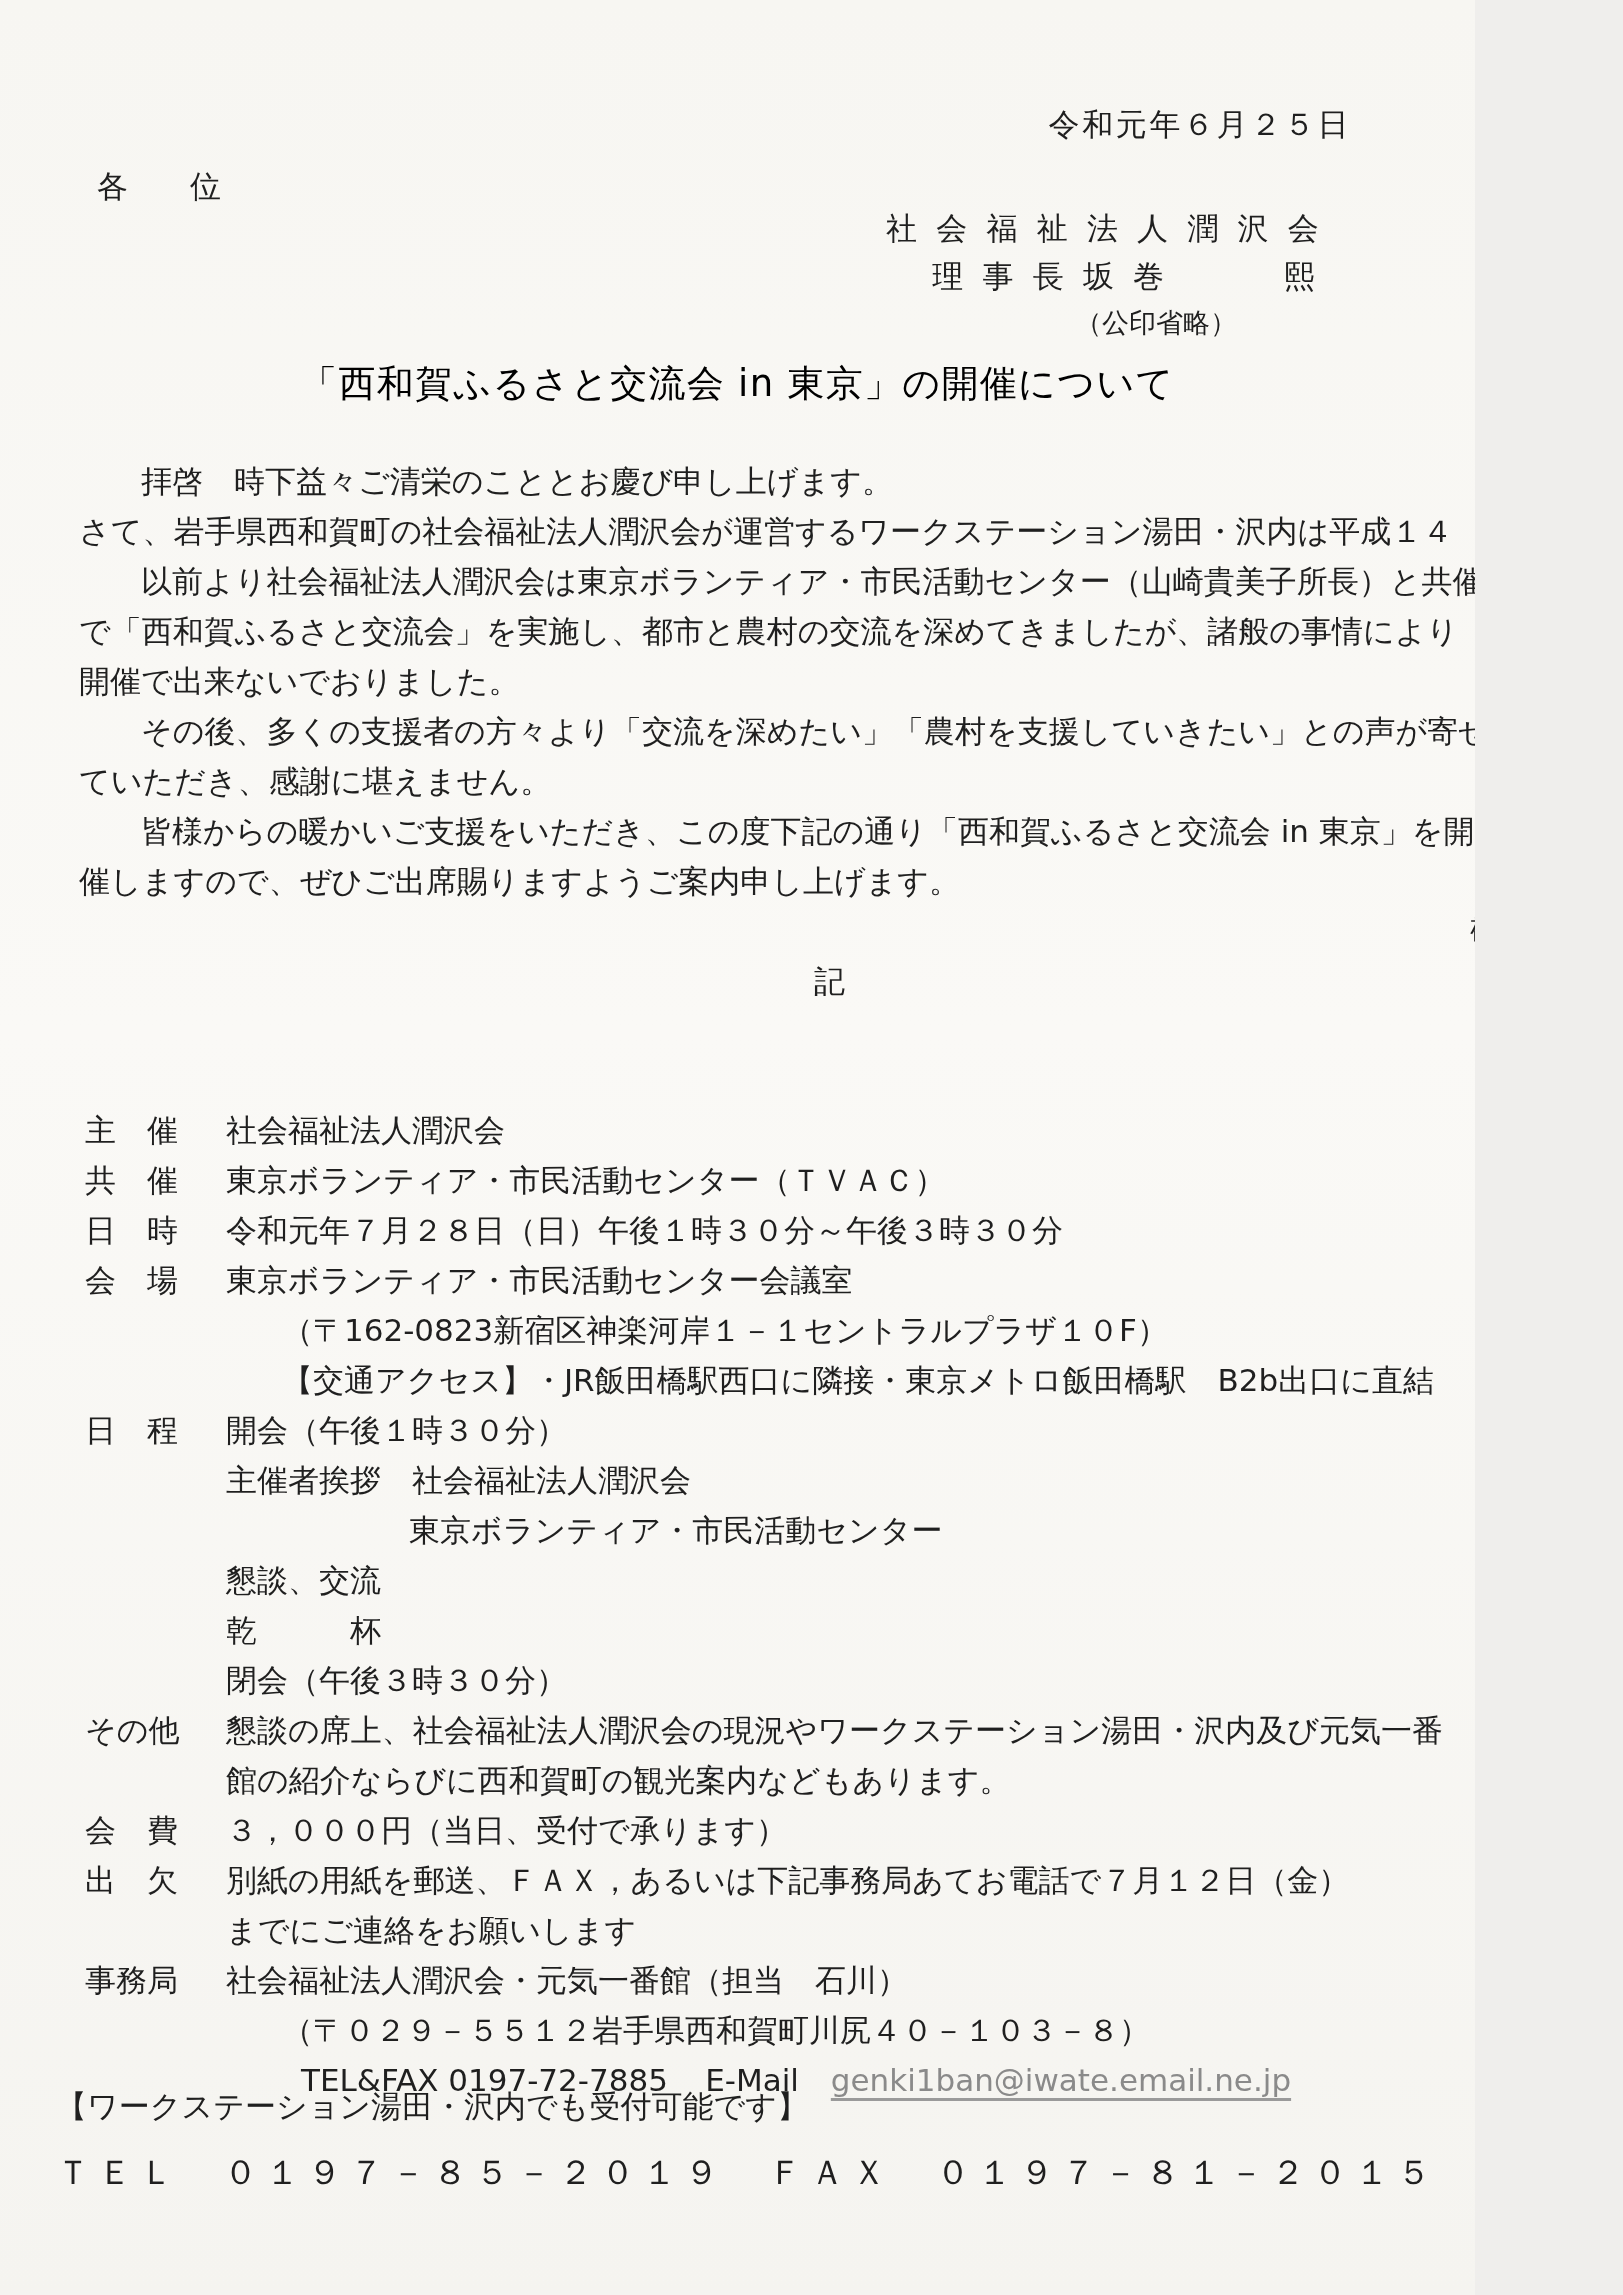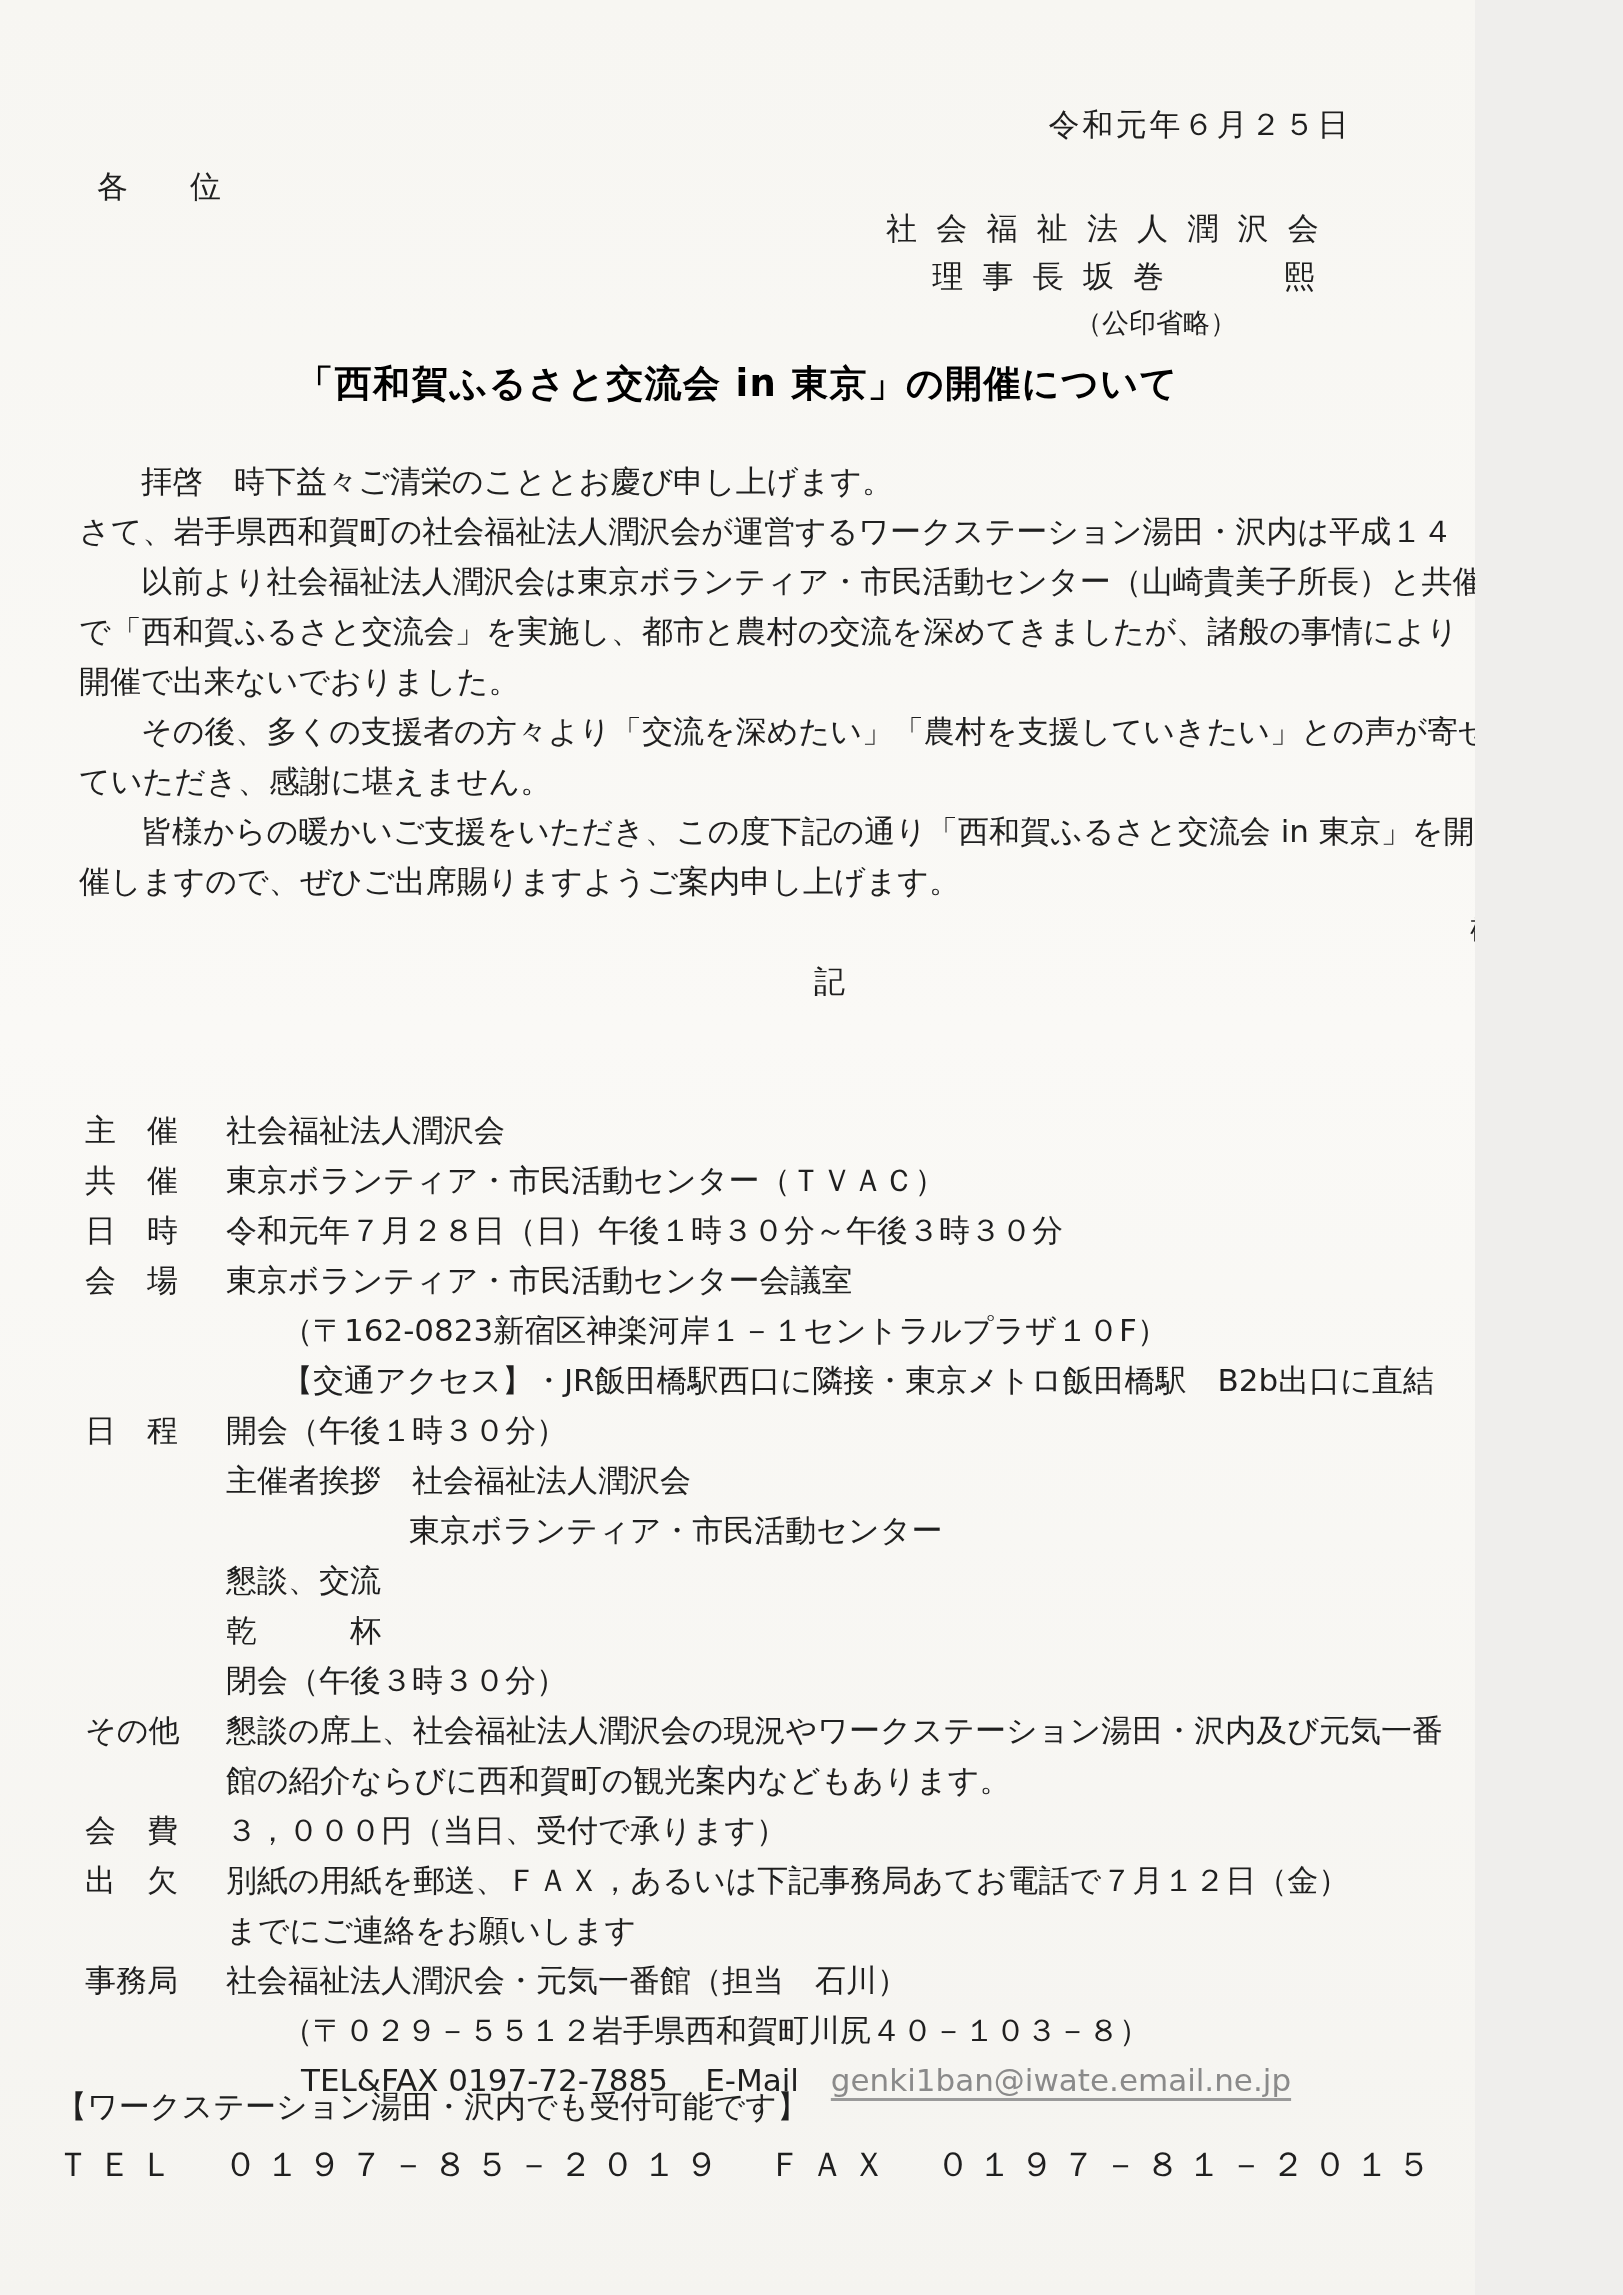--- a/index.html
+++ b/index.html
@@ -20,21 +20,21 @@
   .line{white-space:nowrap;line-height:50px;}
   
   .date{position:absolute;top:99px;right:124px;letter-spacing:2.6px;}
   .addressee{position:absolute;top:161px;left:97px;}
   .sender-org{position:absolute;top:203px;right:137px;letter-spacing:0.62em;}
   .sender-rep{position:absolute;top:251px;right:141px;letter-spacing:0.62em;}
   .seal-note{position:absolute;top:298px;right:238px;font-size:27px;}
   
   .doc-title{
     position:absolute;top:359px;left:0;width:100%;
-    text-align:center;font-weight:bold;font-size:37px;color:#000;
+    text-align:center;font-weight:normal;font-size:37px;color:#000;
     letter-spacing:1.3px;white-space:nowrap;
   }
   
   .body-block{position:absolute;top:456px;left:79px;width:1505px;}
   .body-block .indent{padding-left:62px;}
   .closing{text-align:right;padding-right:52px;}
   .record-heading{text-align:center;letter-spacing:3.9px;}
   
   .details{position:absolute;top:1105px;left:85px;width:1519px;}
   .detail-row{display:grid;grid-template-columns:141px 1fr;}
@@ -46,21 +46,21 @@
   .email-label{margin-left:27.5px;}
   .email{
     margin-left:22px;color:#8a8a8a;
     text-decoration:underline;
     text-decoration-color:#9a9a9a;
     text-underline-offset:6.5px;
   }
   
   .footer{position:absolute;top:2080px;left:56px;width:1519px;}
   .footer-note{line-height:52px;white-space:nowrap;}
-  .footer-tel{line-height:52px;white-space:nowrap;font-size:34px;letter-spacing:7.9px;margin-top:6px;}
+  .footer-tel{line-height:52px;white-space:nowrap;font-size:34px;letter-spacing:7.9px;margin-top:14px;}
 </style>
 </head>
 <body>
 
 <div class="page">
 
   <div class="date line">令和元年６月２５日</div>
   <div class="addressee line">各　　位</div>
   <div class="sender-org line">社会福祉法人潤沢会</div>
   <div class="sender-rep line">理事長坂巻　　熙</div>

